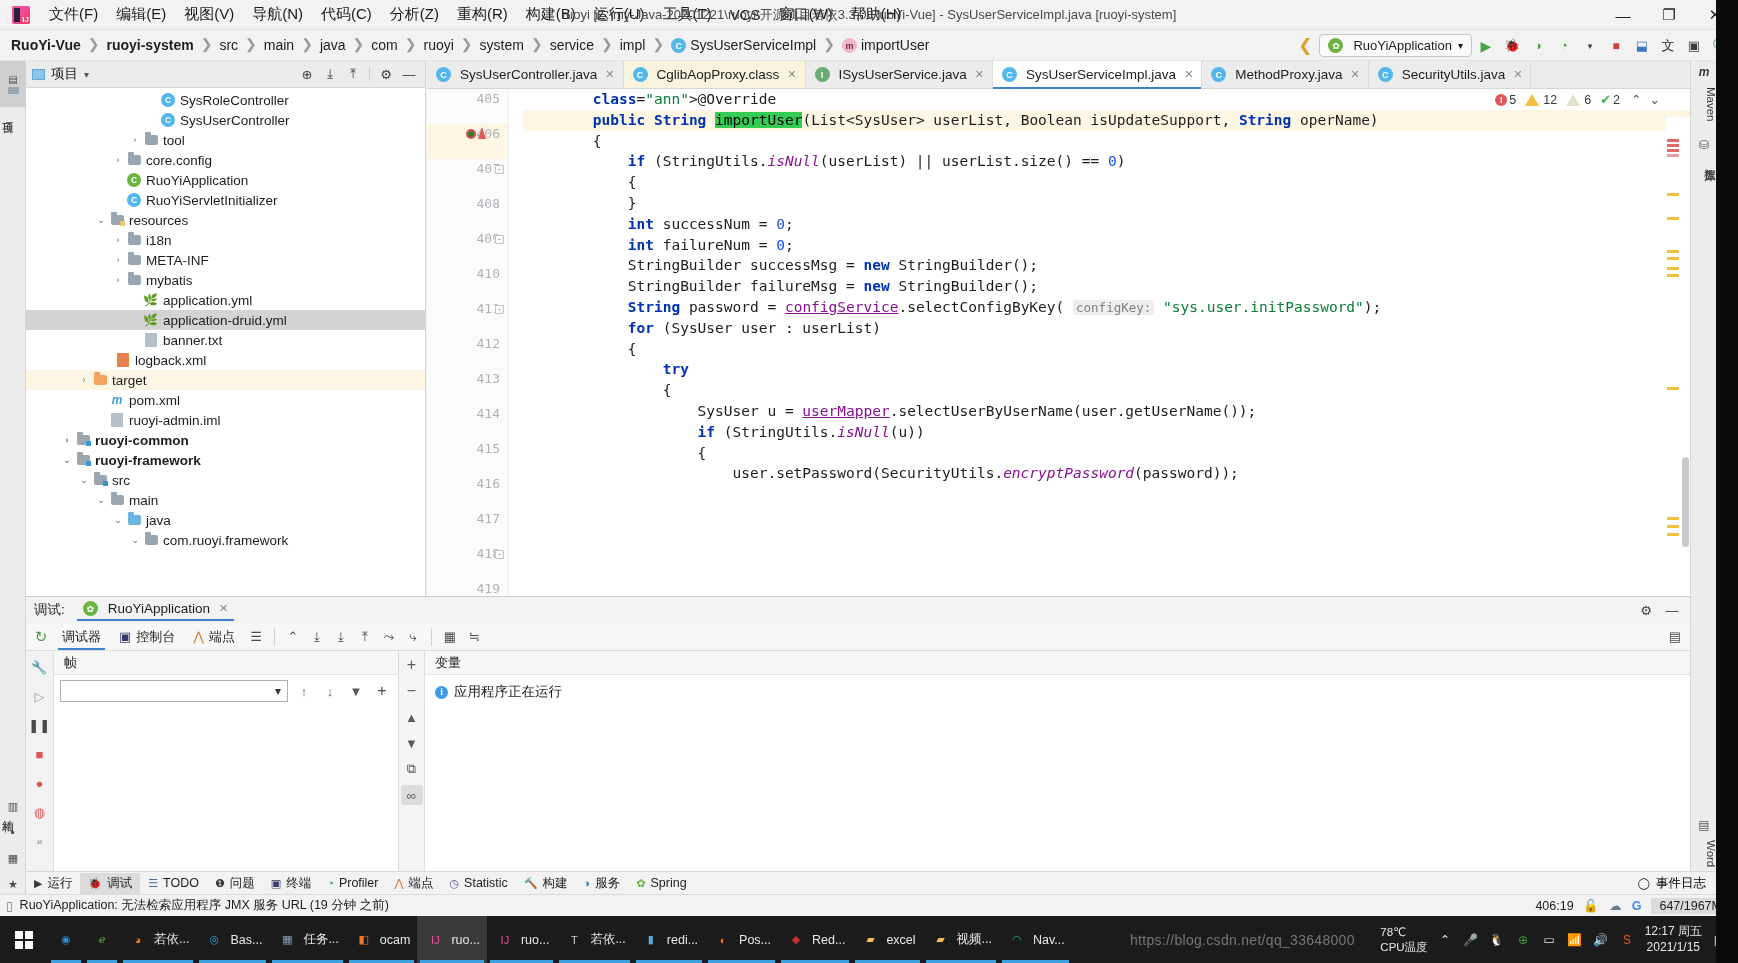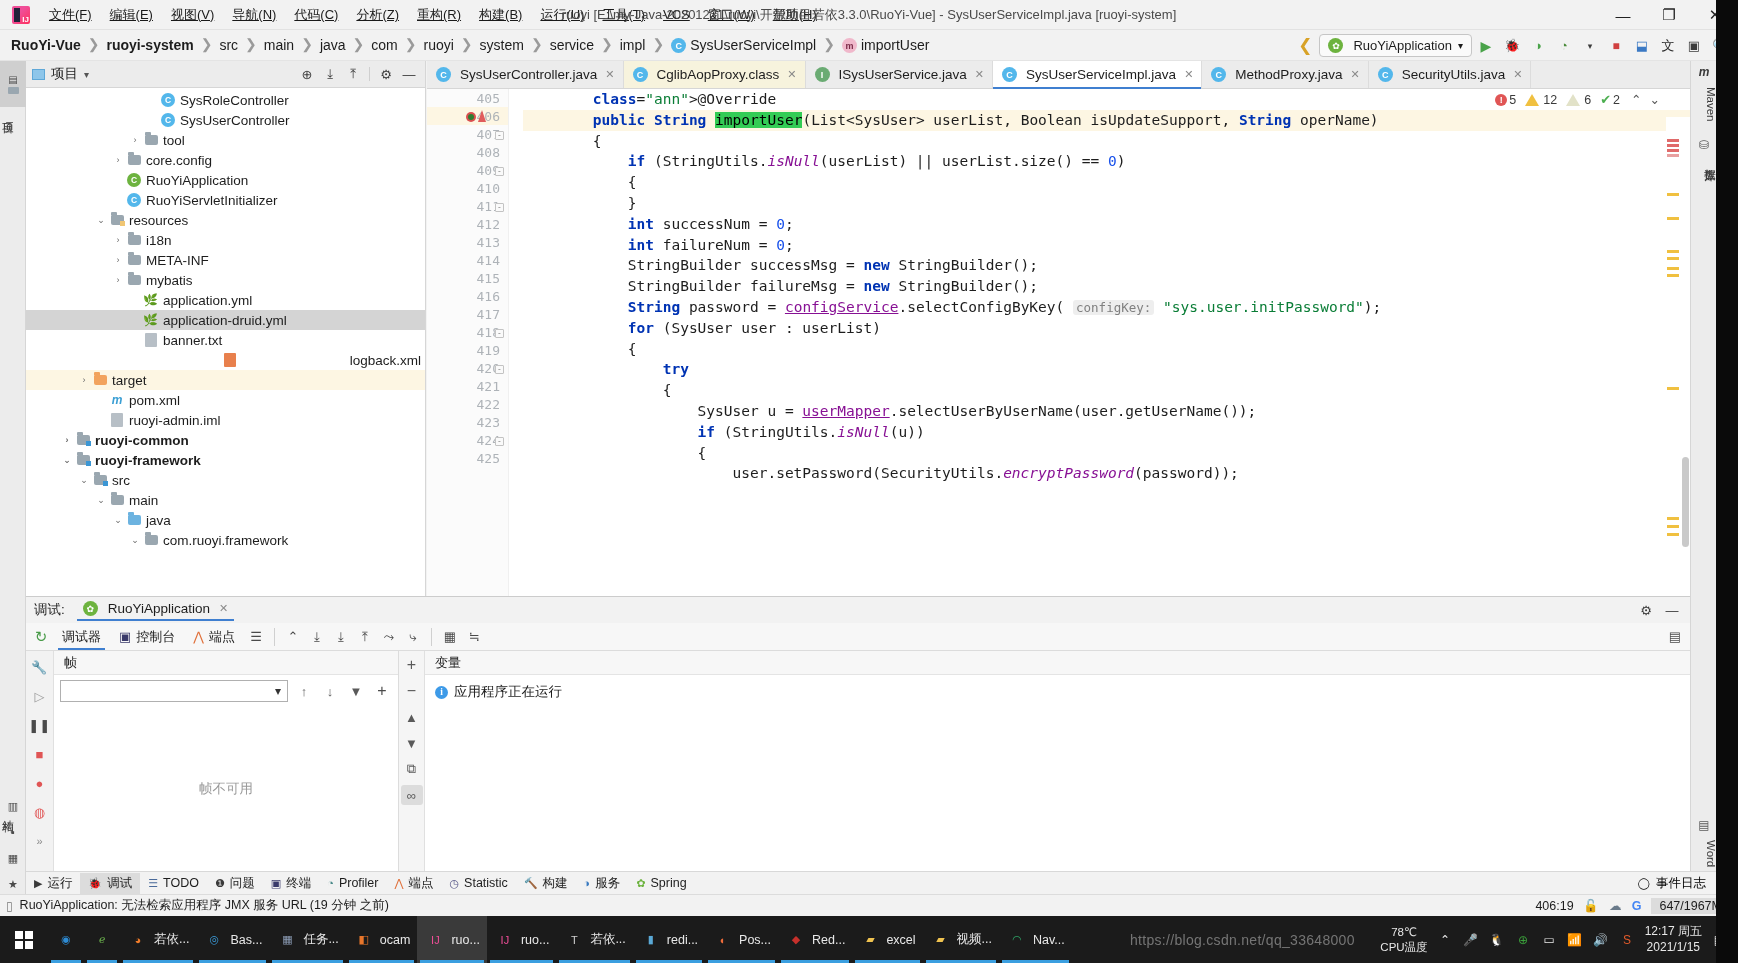--- a/index.html
+++ b/index.html
@@ -25,23 +25,22 @@
   .app-icon::before {
     content:""; position:absolute; left:2px; top:2px; width:6px; height:14px;
     background:#22223a;
   }
   .app-icon::after {
     content:"IJ"; position:absolute; right:1px; bottom:0px; font-size:8px;
     color:#fff; font-weight:bold; font-family:"Liberation Sans",sans-serif;
   }
   .menu { display: flex; align-items: center; }
   .menu-item {
-    font-size: 13px; color: #1a1a1a; padding: 3px 9px; white-space: nowrap;
+    font-size: 15px; color: #1a1a1a; padding: 3px 9px; white-space: nowrap;
     cursor: default;
-    text-decoration: underline;
   }
   .win-title {
     position: absolute; left: 0; right: 0; text-align: center;
     font-size: 13px; color: #4a4a4a; pointer-events: none;
   }
   .win-buttons {
     position: absolute; right: 0; top: 0; height: 30px; display: flex;
   }
   .win-btn {
     width: 46px; height: 30px; display: flex; align-items: center;
@@ -179,21 +178,21 @@
   }
   .tab.yellowish { background: #f7f3dd; }
   .tab-close { font-size: 11px; color: #8a8a8a; margin-left: 3px; }
 
   .editor-body { flex: 1; display: flex; position: relative; overflow: hidden; }
   .gutter {
     width: 82px; background: #fbfbfb; flex: none; position: relative;
     border-right: 1px solid #f0f0f0;
   }
   .gutter .ln {
-    height: 18px; line-height: 20.8px; text-align: right;
+    height: 35px; line-height: 20.8px; text-align: right;
     padding-right: 8px; font-size: 13px; color: #aeb3b8;
     font-family: "DejaVu Sans Mono", monospace;
     position: relative;
   }
   .gutter .ln.hl { background: #fdf6e3; }
   .bp {
     position: absolute; left: 39px; top: 5px; width: 10px; height: 10px;
     border-radius: 50%; background: #da4f4f;
   }
   .bp::after {
@@ -398,21 +397,21 @@
   .tb-app .underline {
     position:absolute; left:3px; right:3px; bottom:0; height:3px; background:#3b9fe0;
   }
   .tb-app .ico { width:22px;height:22px;flex:none;display:flex;
     align-items:center;justify-content:center;border-radius:3px;font-size:11px; }
   .tb-label { white-space:nowrap; overflow:hidden; }
   .tray {
     margin-left:auto; display:flex; align-items:center; gap:9px;
     color:#e8e8e8; font-size:11.5px; padding-right:10px; height:47px;
   }
-  .cpu-temp { text-align:center; line-height:1.25; font-size:11.5px; }
+  .cpu-temp { text-align:left; line-height:1.25; font-size:11.5px; }
   .tray-ic { width:17px;height:17px;display:flex;align-items:center;
     justify-content:center; font-size:12px; }
   .clock { text-align:center; line-height:1.3; font-size:12px; }
   .wm {
     position:absolute; left:1130px; top:932px; font-size:14px;
     color:rgba(190,190,190,.55); letter-spacing:.3px; pointer-events:none;
     font-family:"Liberation Sans", sans-serif;
   }
   .video-ghost {
     position:absolute; right:78px; bottom:148px; width:74px; height:50px;
@@ -616,21 +615,21 @@
           </span>
           <span>application-druid.yml</span>
         </div>
         <div class="tree-row" style="padding-left: 102px;">
           <span class="arrow"></span>
           <span class="ticon">
             <span class="leafico"></span>
           </span>
           <span>banner.txt</span>
         </div>
-        <div class="tree-row" style="padding-left: 74px; justify-content: space-between;">
+        <div class="tree-row" style="padding-left: 74px;">
           <span class="arrow"></span>
           <span class="ticon">
             <span class="leafico xmlo"></span>
           </span>
           <span>logback.xml</span>
         </div>
         <div class="tree-row target-hl" style="padding-left: 51px;">
           <span class="arrow">›</span>
           <span class="ticon">
             <span class="folder orange"></span>
@@ -888,21 +887,20 @@
         <div class="pane-head">帧</div>
         <div class="frames-toolbar">
           <div class="frame-select">
             <span>▾</span>
           </div>
           <div class="fbtn">↑</div>
           <div class="fbtn">↓</div>
           <div class="fbtn">▼</div>
           <div class="fbtn" style="font-size:16px;color:#4a4a4a;">+</div>
         </div>
-        <div class="frames-empty">帧不可用</div>
       </div>
       <div class="vars-rail">
         <div class="vr-ic" style="font-size:16px;">+</div>
         <div class="vr-ic" style="font-size:16px;">−</div>
         <div class="vr-ic">▲</div>
         <div class="vr-ic">▼</div>
         <div class="vr-ic">⧉</div>
         <div class="vr-ic sel">∞</div>
       </div>
       <div class="vars-pane">

